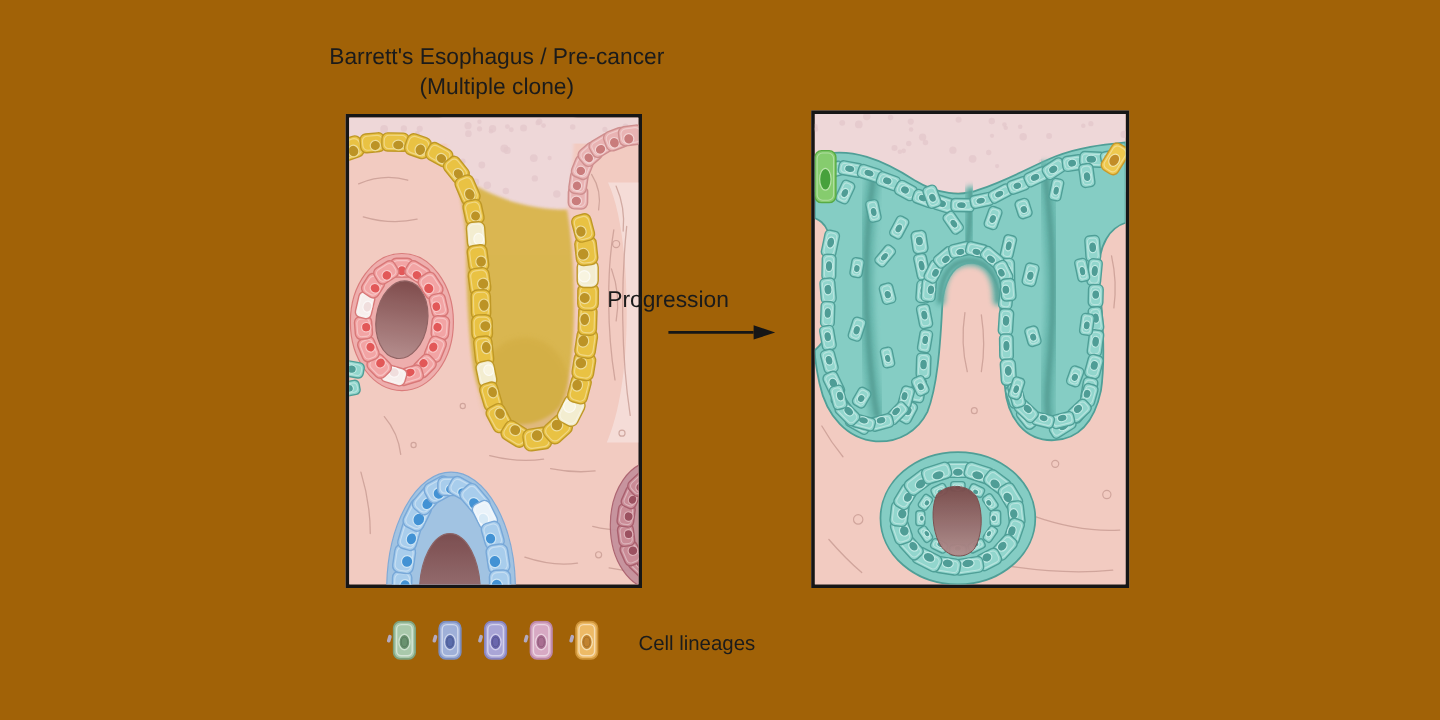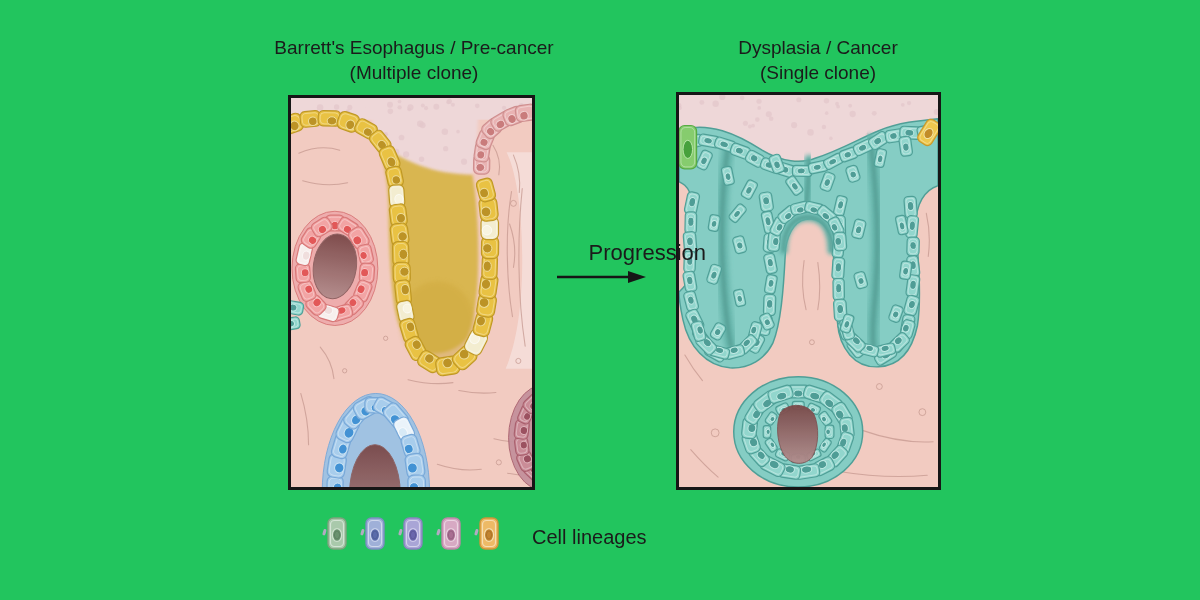--- a/index.html
+++ b/index.html
@@ -1,45 +1,41 @@
 <!DOCTYPE html>
 <html><head>
 <meta charset="utf-8">
 <style>
   html,body{margin:0;padding:0;background:#ffffff;}
-  .stage{position:relative;width:1200px;height:600px;background:#22c55e;overflow:hidden;
+  .stage{position:relative;width:1200px;height:600px;background:#a16207;overflow:hidden;
          font-family:"Liberation Sans", sans-serif;color:#1b1b1b;}
   .panel{position:absolute;border:3px solid #161616;box-sizing:border-box;background:#f2cbc1;}
   .panel svg{display:block;width:100%;height:100%;}
   #panel-left{left:288px;top:95px;width:247px;height:395px;}
   #panel-right{left:676px;top:92px;width:265px;height:398px;}
   .fig-title{position:absolute;width:620px;text-align:center;font-size:19px;line-height:25px;
              white-space:nowrap;color:#1b1b1b;}
   #title-left{left:104px;top:35px;}
   #title-right{left:508px;top:35px;}
-  #progression{position:absolute;left:506px;top:240px;width:200px;text-align:right;font-size:22px;}
+  #progression{position:absolute;left:506px;top:240px;width:200px;text-align:left;font-size:19px;}
   #progression-arrow{position:absolute;left:556px;top:270px;}
-  #legend-label{position:absolute;left:532px;top:524px;font-size:20px;line-height:26px;}
+  #legend-label{position:absolute;left:532px;top:524px;font-size:17px;line-height:26px;}
   .legend-cell{position:absolute;top:517px;}
   .legend-dot{position:absolute;top:528px;}
 </style>
 </head>
 <body>
 
 <div class="stage">
 
   <div class="fig-title" id="title-left">
     <div>Barrett's Esophagus / Pre-cancer</div>
     <div>(Multiple clone)</div>
   </div>
 
-  <div class="fig-title" id="title-right">
-    <div>Dysplasia / Cancer</div>
-    <div>(Single clone)</div>
-  </div>
 
   <div id="panel-left" class="panel">
     <svg id="svgL" viewBox="0 0 247 395" preserveAspectRatio="none">
         <defs>
           <linearGradient id="lumGrad" x1="0" y1="0" x2="0" y2="1">
             <stop offset="0" stop-color="#7a4848"></stop>
             <stop offset="1" stop-color="#b28c8c"></stop>
           </linearGradient>
           <filter id="softA" x="-30%" y="-30%" width="160%" height="160%">
             <feGaussianBlur stdDeviation="1.4"></feGaussianBlur>

